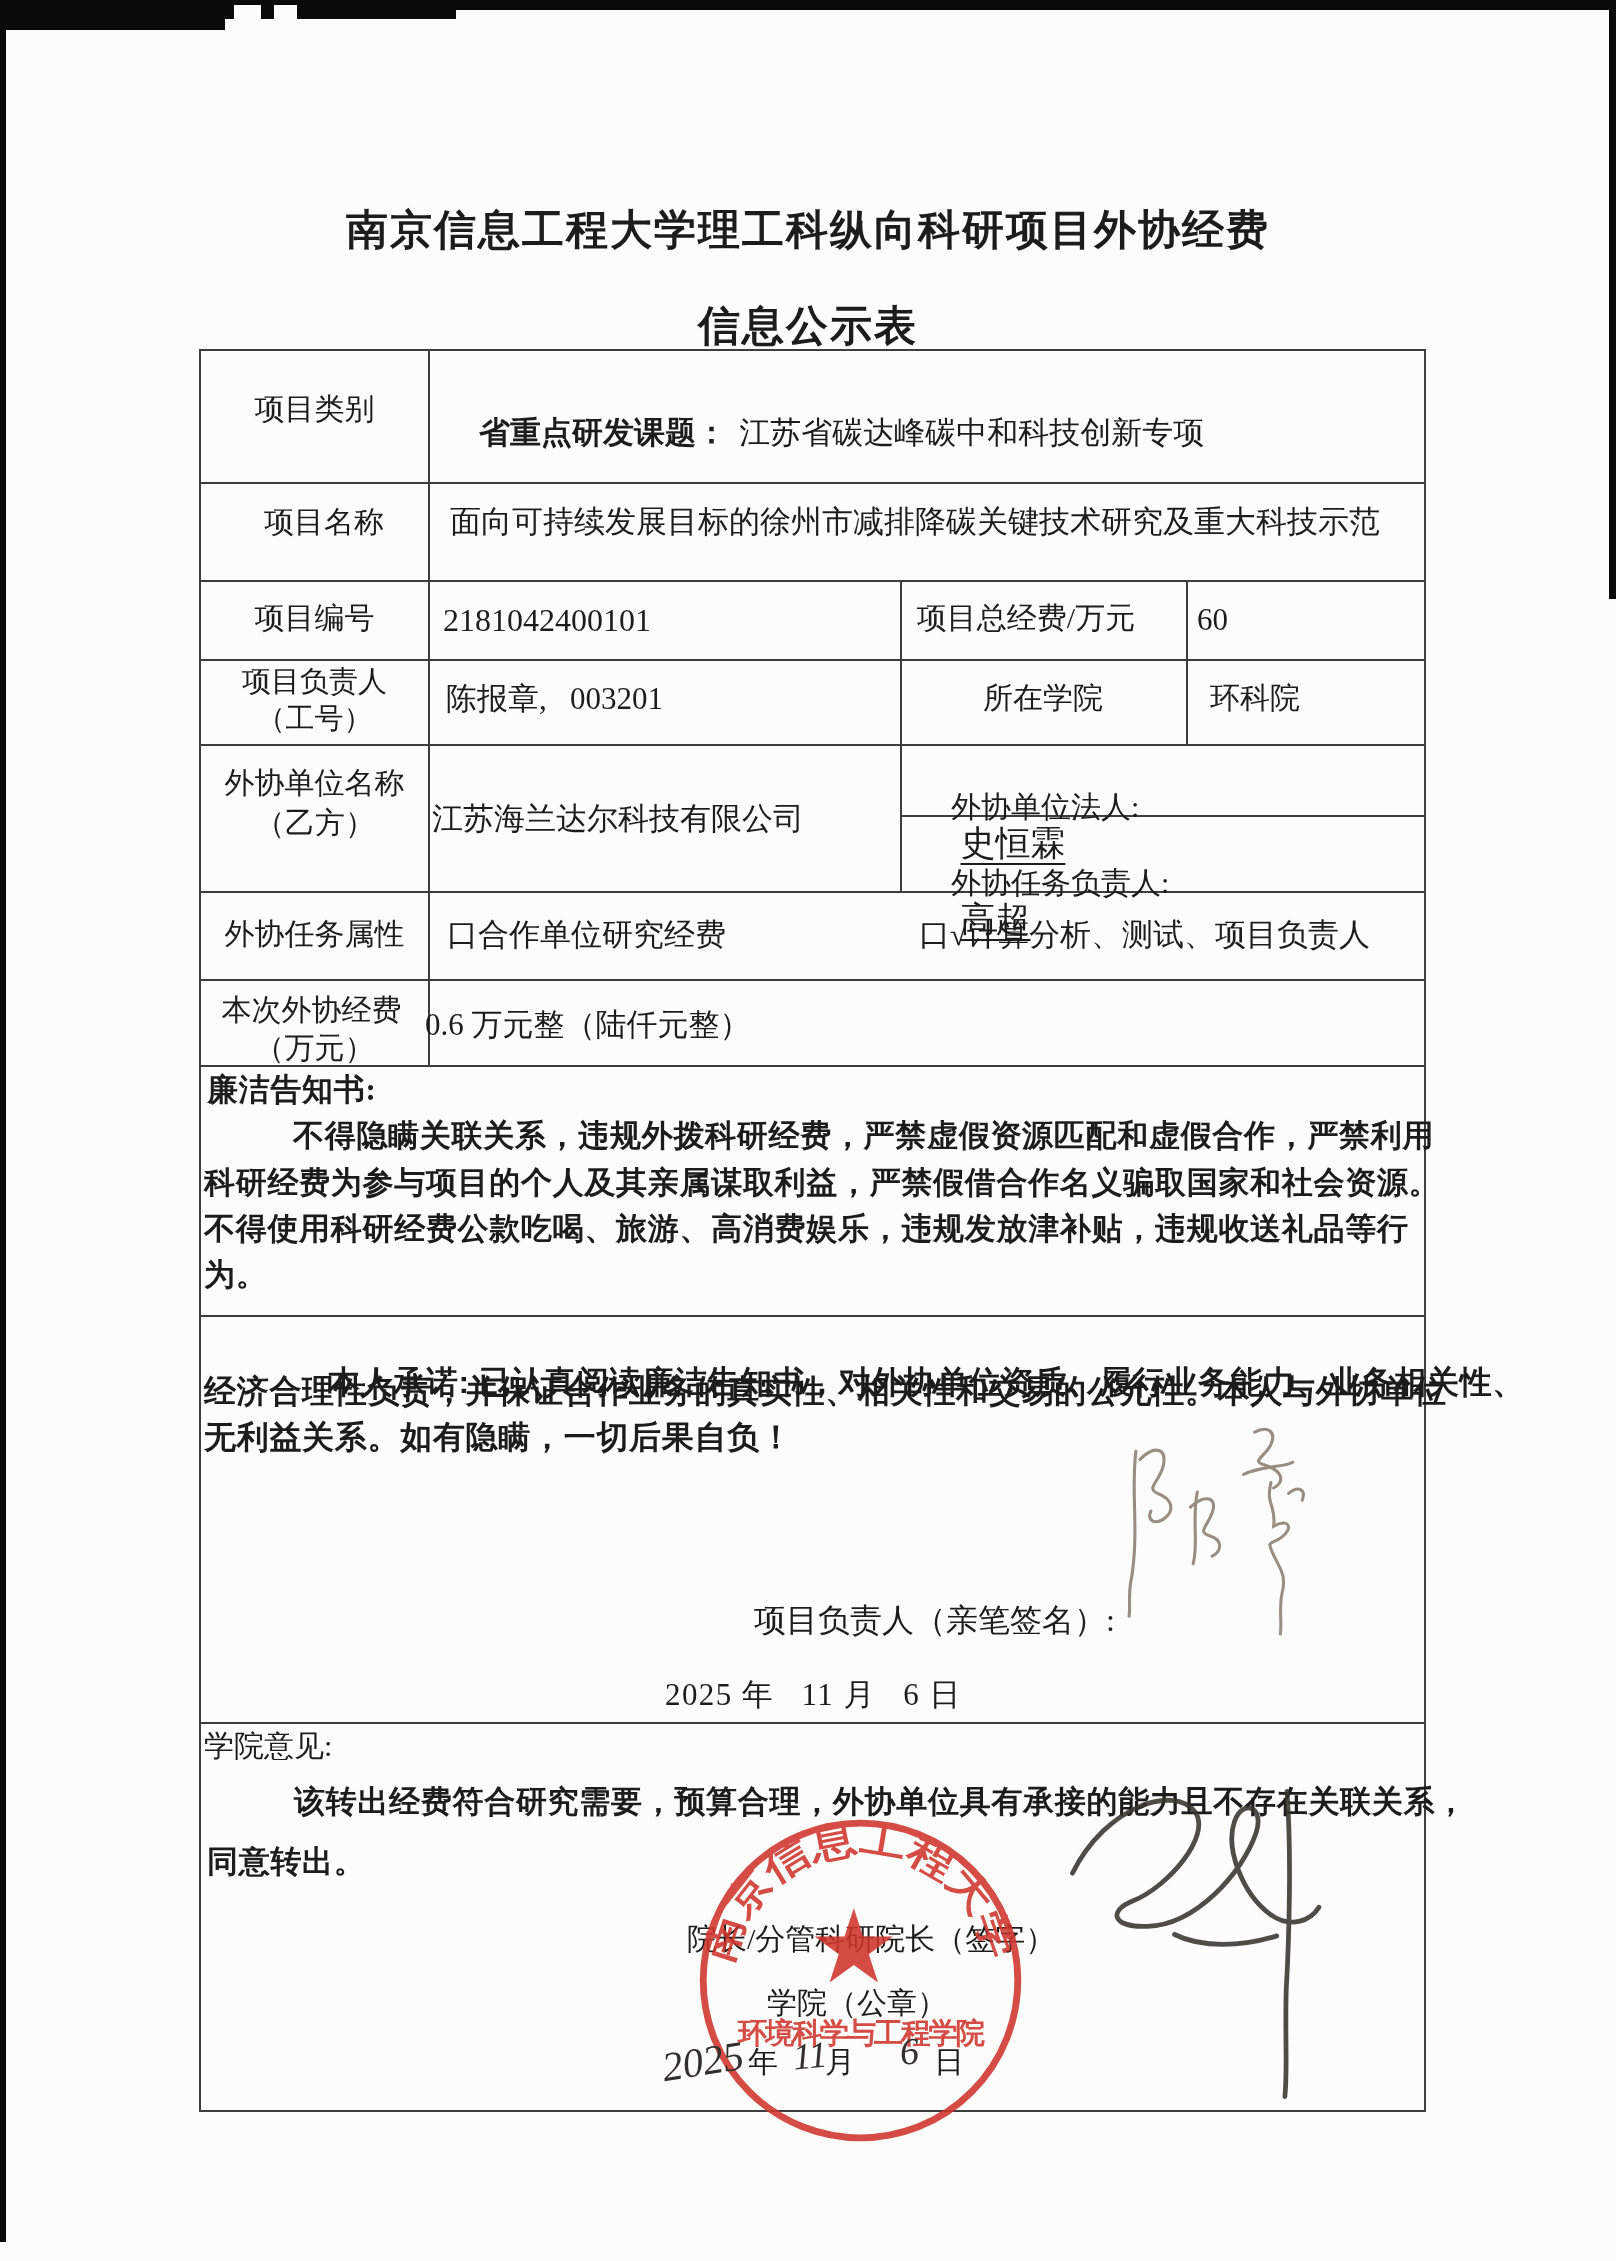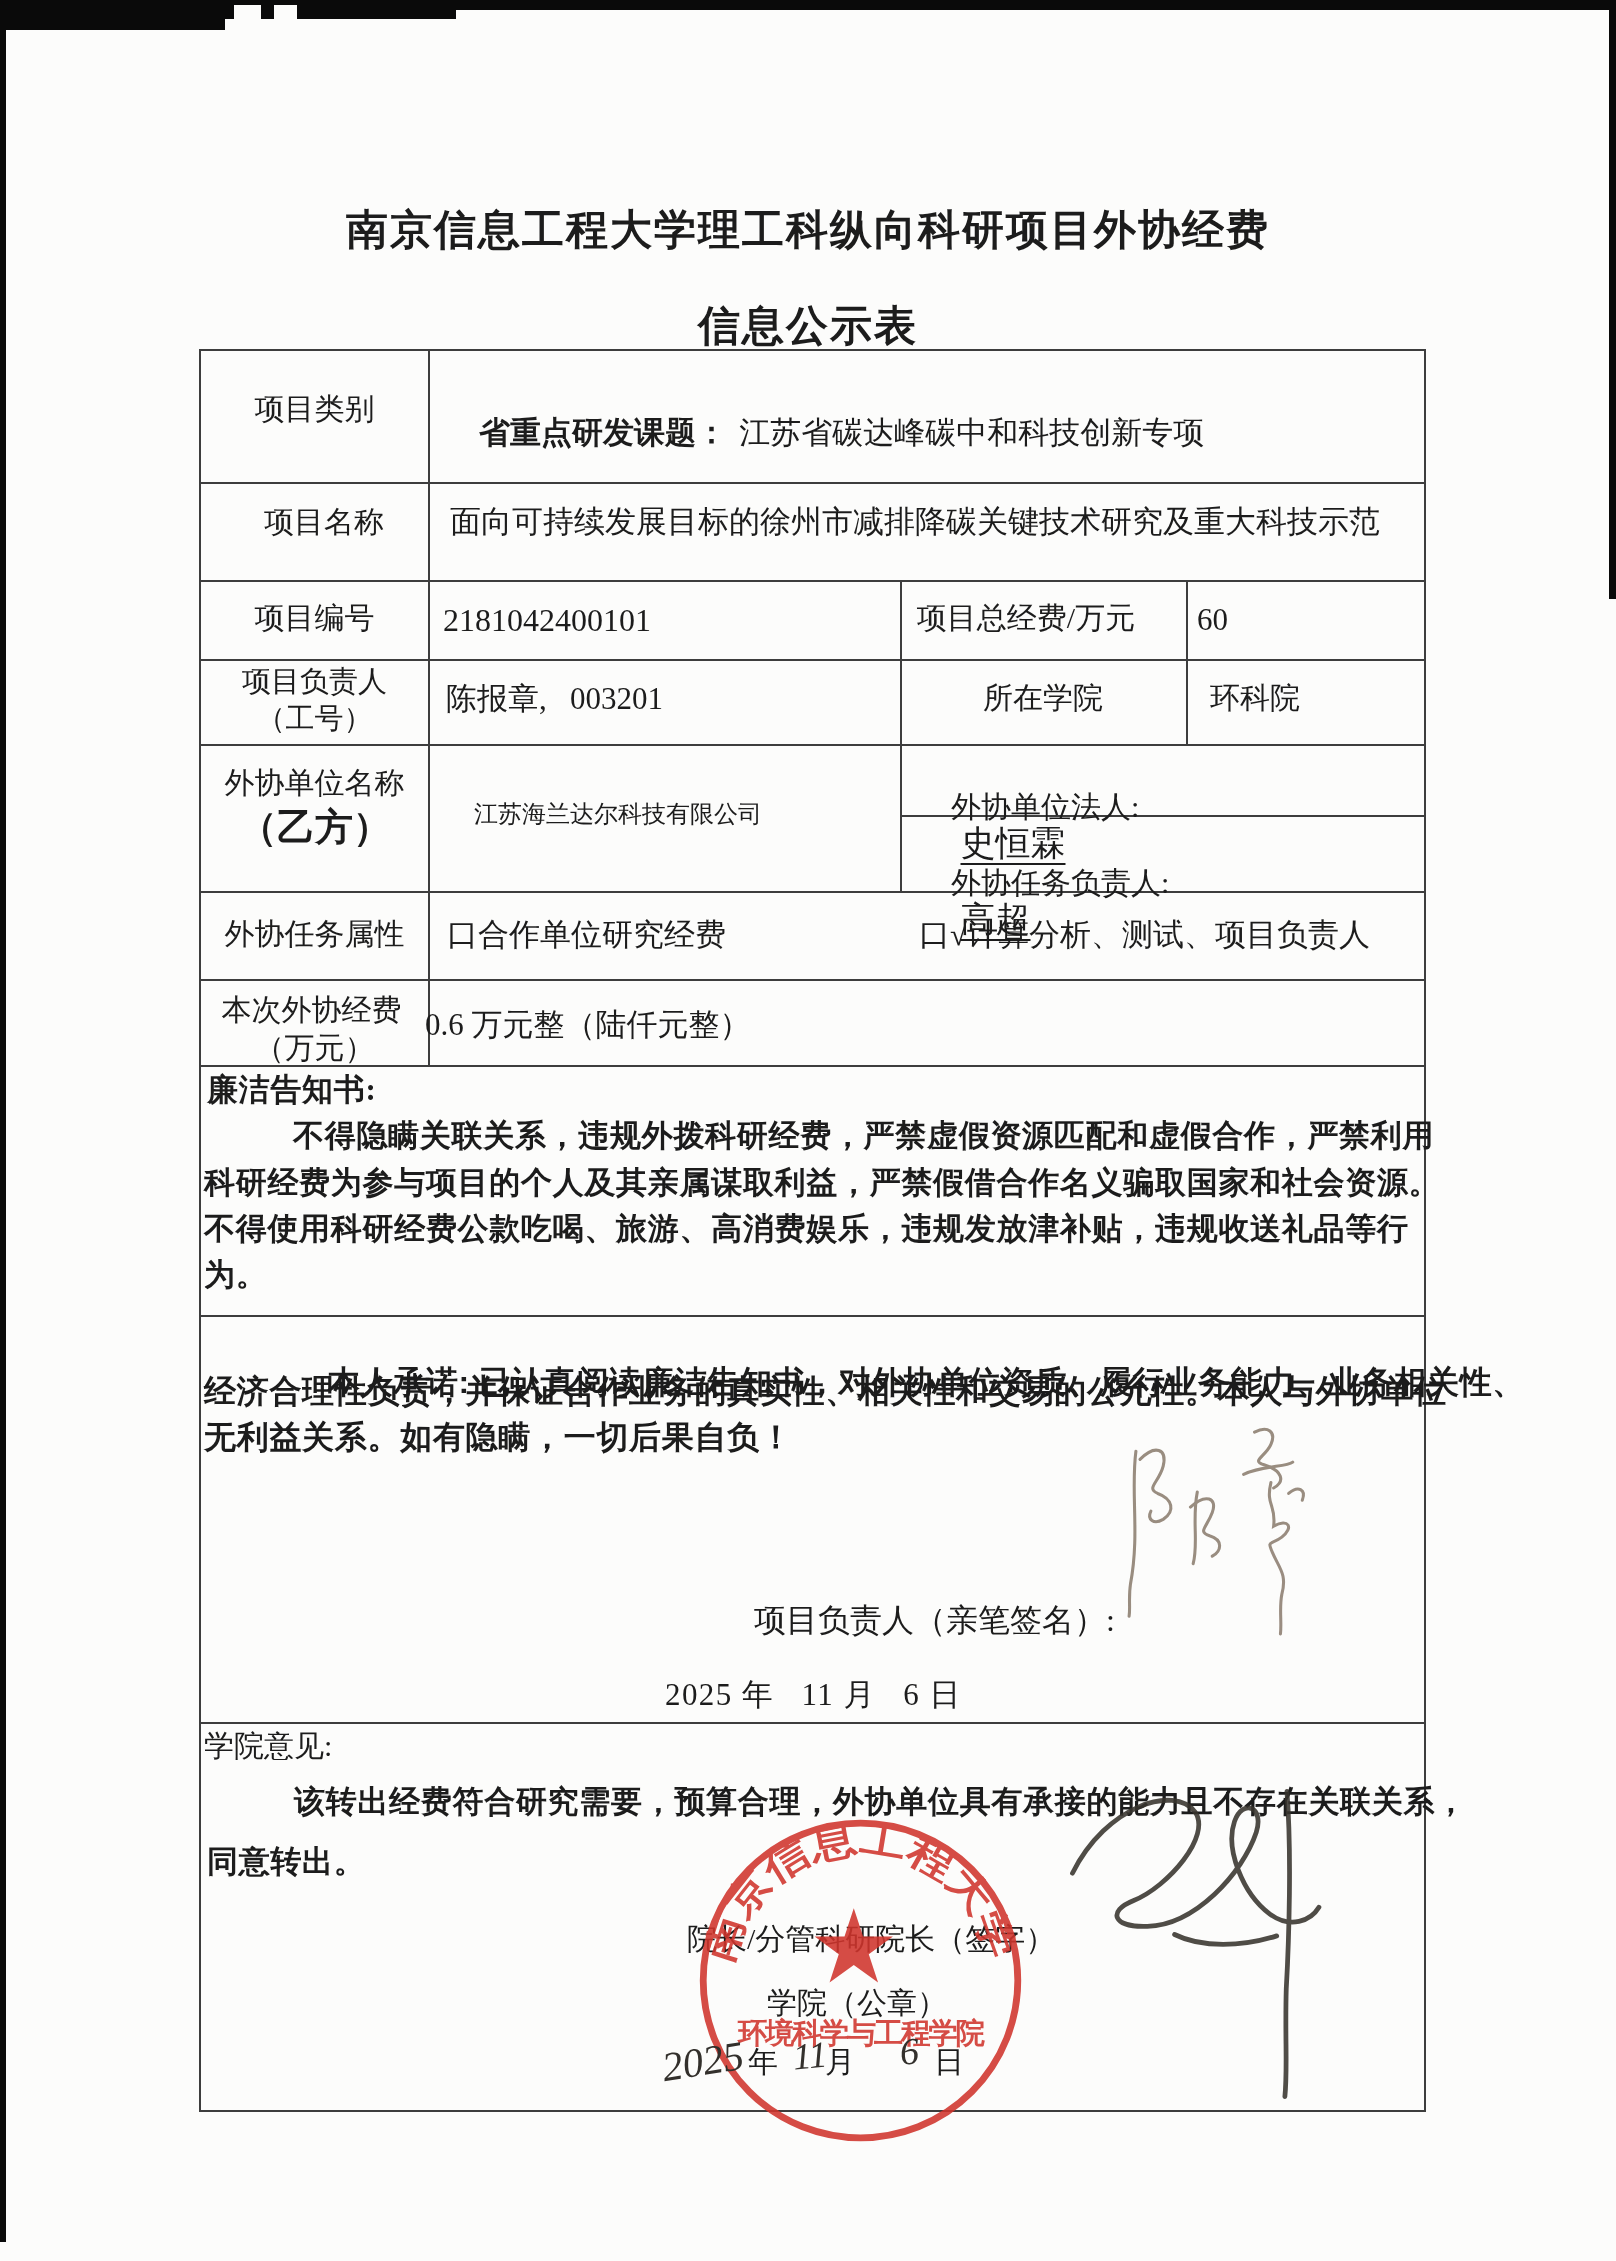--- a/index.html
+++ b/index.html
@@ -66,22 +66,22 @@
   <div class="txt lbl" style="left:900px;top:601px;width:252px;font-size:30px;">项目总经费/万元</div>
   <div class="txt" style="left:1197px;top:602px;font-size:31px;">60</div>
 
   <div class="txt lbl" style="left:201px;top:665px;width:227px;font-size:29px;">项目负责人</div>
   <div class="txt lbl" style="left:201px;top:702px;width:227px;font-size:29px;">（工号）</div>
   <div class="txt" style="left:446px;top:681px;font-size:31px;">陈报章,   003201</div>
   <div class="txt lbl" style="left:900px;top:681px;width:286px;font-size:30px;">所在学院</div>
   <div class="txt" style="left:1210px;top:681px;font-size:30px;">环科院</div>
 
   <div class="txt lbl" style="left:201px;top:766px;width:227px;font-size:30px;">外协单位名称</div>
-  <div class="txt lbl" style="left:201px;top:806px;width:228px;font-size:38px;font-weight:bold;">（乙方）</div>
-  <div class="txt lbl" style="left:428px;top:801px;width:380px;font-size:24px;">江苏海兰达尔科技有限公司</div>
+  <div class="txt lbl" style="left:201px;top:806px;width:228px;font-size:30px;">（乙方）</div>
+  <div class="txt lbl" style="left:428px;top:801px;width:380px;font-size:31px;">江苏海兰达尔科技有限公司</div>
   <div class="txt" style="left:921px;top:755px;font-size:30px;">
     <span>外协单位法人:</span>
     <span class="uline" style="margin-left:9.5px;">史恒霖</span>
   </div>
   <div class="txt" style="left:921px;top:831px;font-size:30px;">
     <span>外协任务负责人:</span>
     <span class="uline" style="margin-left:9.5px;">高超</span>
   </div>
 
   <div class="txt lbl" style="left:201px;top:917px;width:227px;font-size:30px;">外协任务属性</div>

